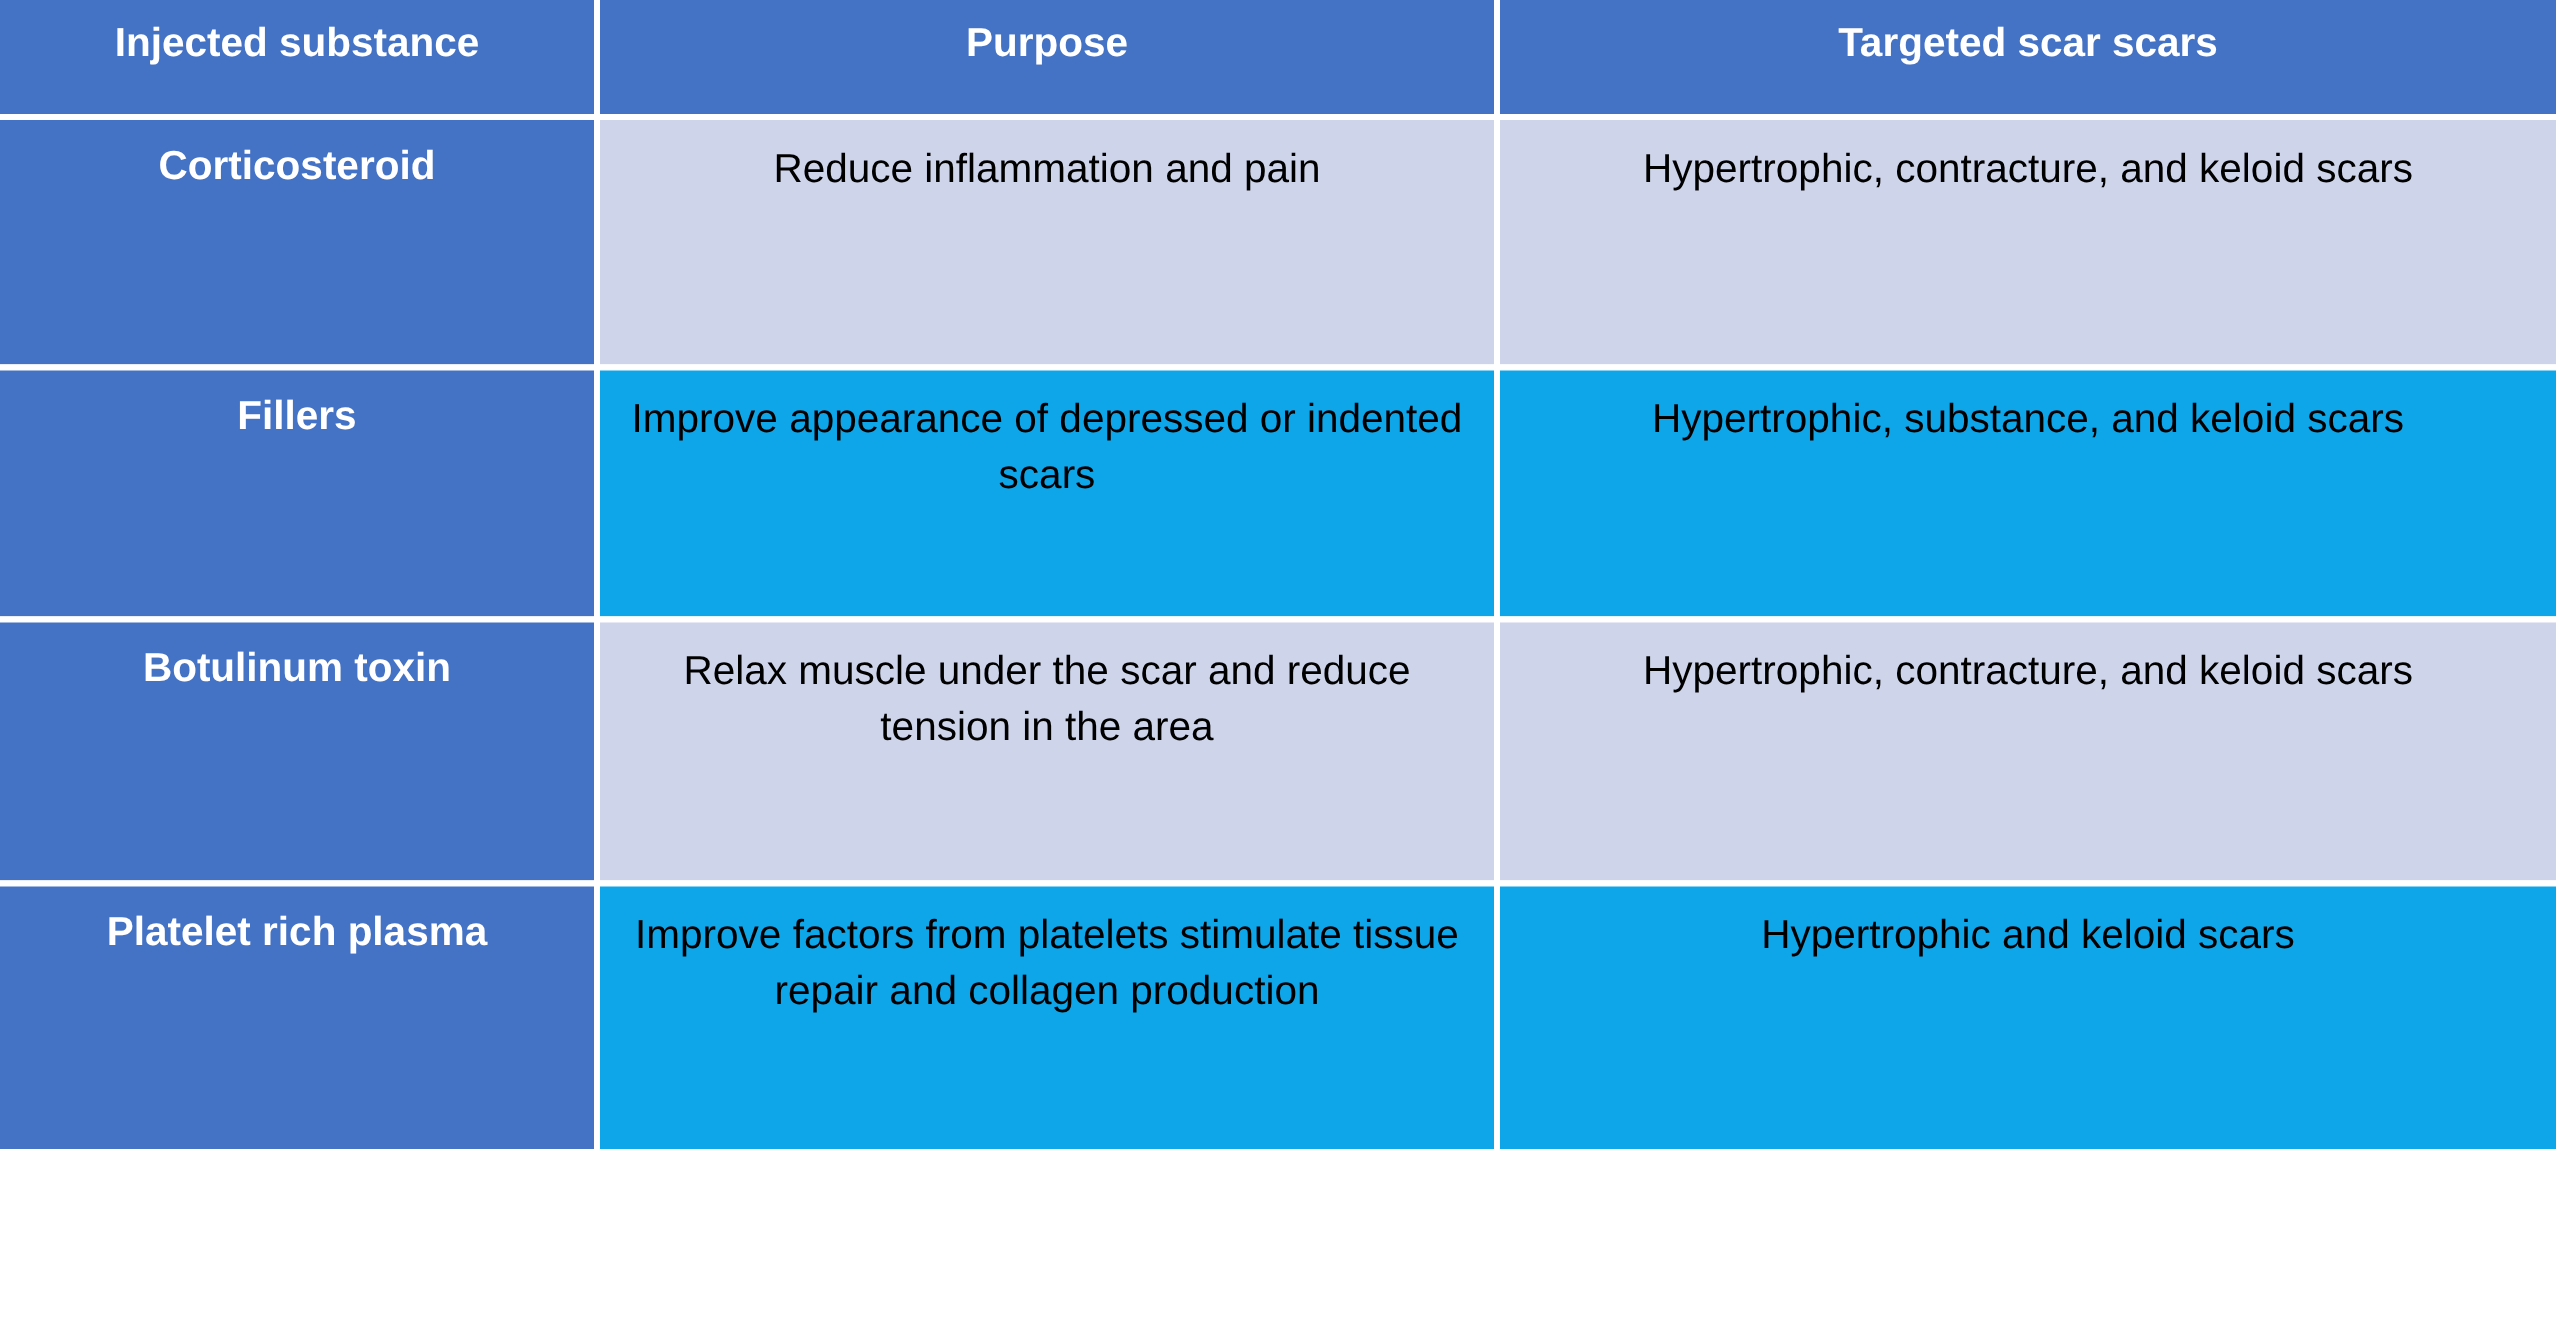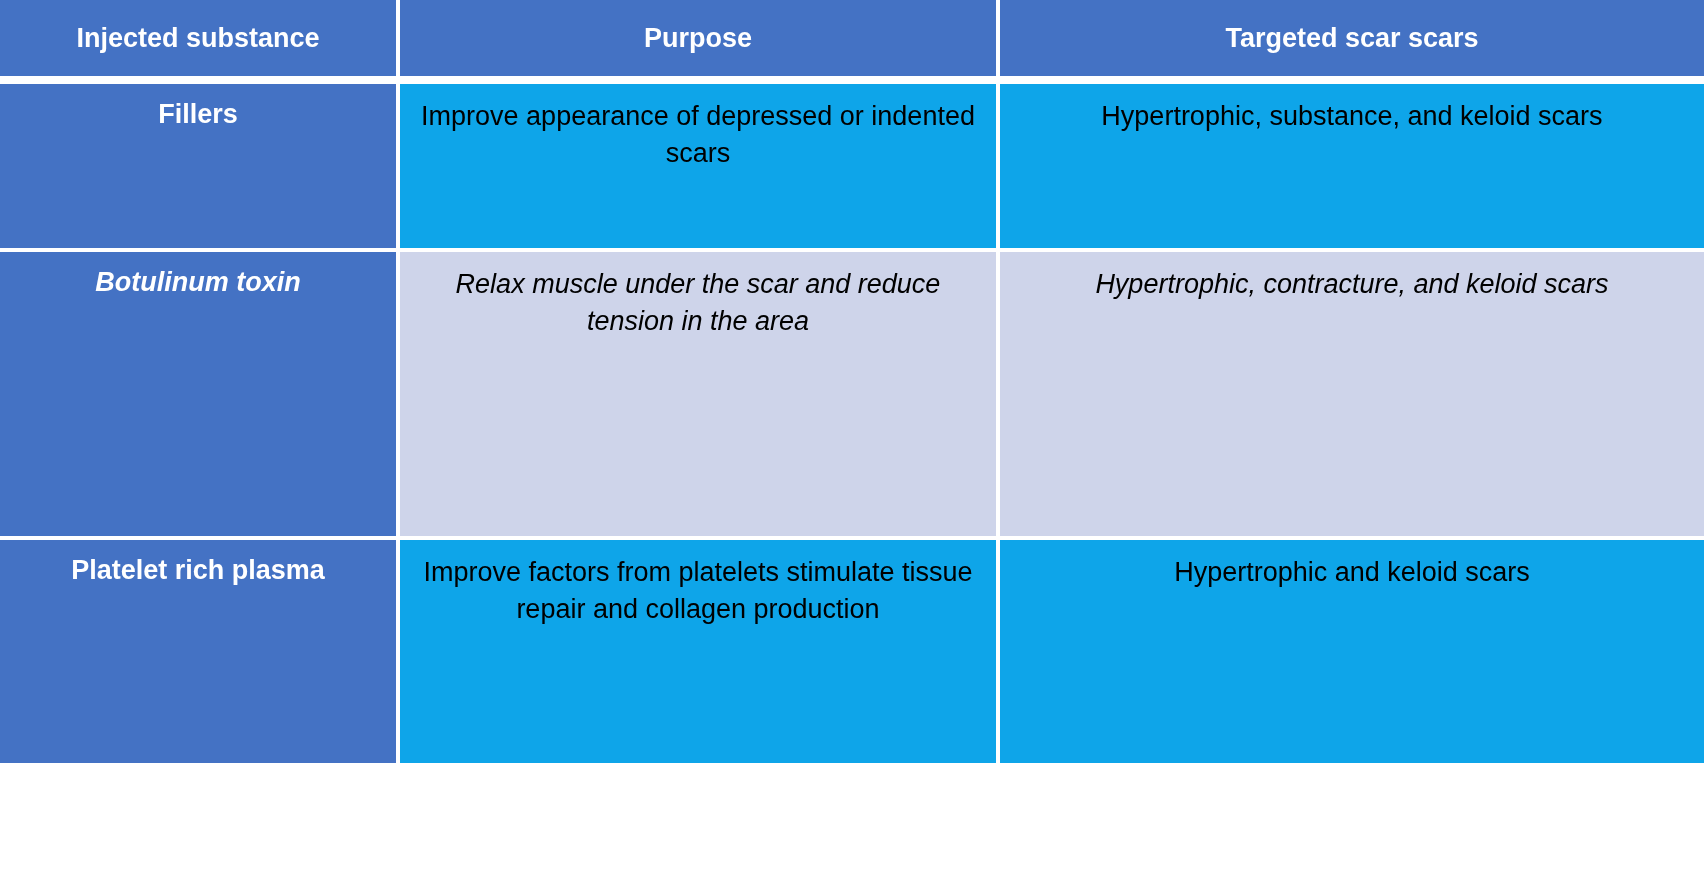--- a/index.html
+++ b/index.html
@@ -36,21 +36,21 @@
   .row-gap td { background: #FFFFFF; height: 4px; }
 
   
   .hdr-cell {
     background: #4472C4;
     color: #FFFFFF;
     font-weight: bold;
     font-size: 27px;
     text-align: center;
     vertical-align: top;
-    padding-top: 23px;
+    padding-top: 13px;
     line-height: 1.18;
     height: 76px;
   }
 
   
   .label-cell {
     background: #4472C4;
     color: #FFFFFF;
     font-weight: bold;
     font-size: 27px;
@@ -69,22 +69,22 @@
     padding-top: 14px;
     padding-left: 16px;
     padding-right: 16px;
     line-height: 1.36;
   }
   .band-dark { background: #CED4EA; }
   .band-light { background: #0ea5e9; }
 
   .r0 { height: 163px; }
   .r1 { height: 164px; margin-left: 48px; }
-  .r2 { height: 284px; font-style: italic; }
-  .r3 { height: 223px; }
+  .r2 { height: 172px; }
+  .r3 { height: 175px; }
 </style>
 </head>
 <body>
 
 <table id="scar-table">
   <colgroup>
     <col class="c1">
     <col class="gap">
     <col class="c2">
     <col class="gap">
@@ -102,20 +102,27 @@
   <tbody>
 
     <tr class="row-gap">
       <td></td>
       <td></td>
       <td></td>
       <td></td>
       <td></td>
     </tr>
 
+    <tr class="r0">
+      <td class="label-cell">Corticosteroid</td>
+      <td class="spacer-col"></td>
+      <td class="body-cell band-dark">Reduce inflammation and pain</td>
+      <td class="spacer-col"></td>
+      <td class="body-cell band-dark">Hypertrophic, contracture, and keloid scars</td>
+    </tr>
 
     <tr class="row-gap">
       <td></td>
       <td></td>
       <td></td>
       <td></td>
       <td></td>
     </tr>
 
     <tr class="r1">

